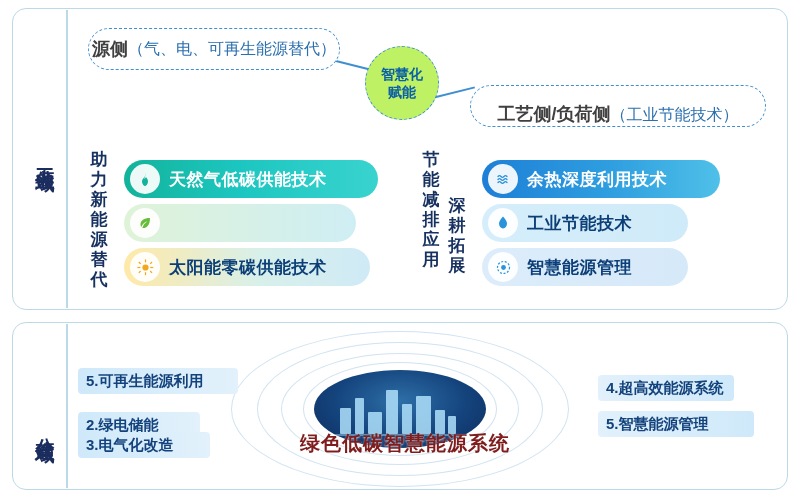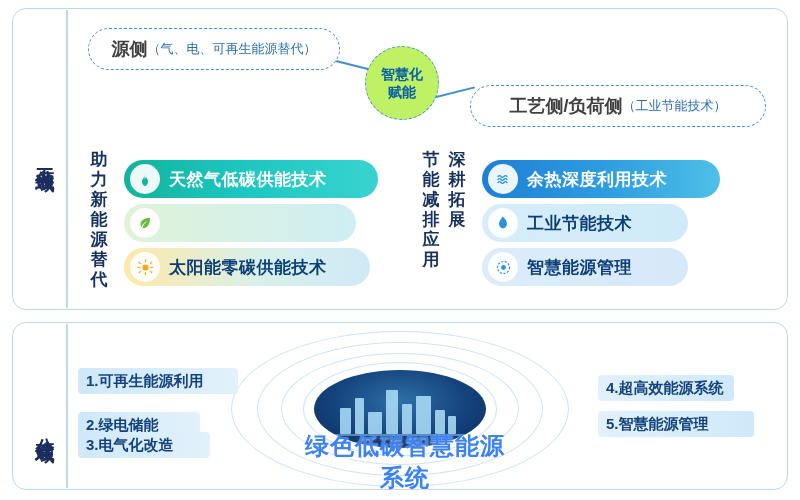--- a/index.html
+++ b/index.html
@@ -62,24 +62,24 @@
     border-radius:22px;
     background:#ffffff;
     display:flex;align-items:center;justify-content:center;
     box-sizing:border-box;
     white-space:nowrap;
   }
   #source-capsule{
     left:88px;top:28px;width:252px;height:42px;
   }
   #process-capsule{
-    left:470px;top:85px;width:296px;height:42px;
+    left:470px;top:85px;width:296px;height:42px;align-items:flex-end;
   }
   .cap-main{font-size:18px;font-weight:bold;color:#404040;}
-  .cap-sub{font-size:13px;color:#2a6fae;}
+  .cap-sub{font-size:16px;color:#2a6fae;}
 
   #smart-circle{
     left:365px;top:46px;width:74px;height:74px;
     border:1.5px dashed #3f8fd0;
     border-radius:50%;
     background:#bef264;
     display:flex;flex-direction:column;align-items:center;justify-content:center;
     box-sizing:border-box;
   }
   #smart-circle span{font-size:14px;font-weight:bold;color:#0b5fa5;line-height:18px;}
@@ -147,21 +147,21 @@
   #city-oval{
     position:absolute;left:50%;top:50%;transform:translate(-50%,-50%);
     width:172px;height:78px;border-radius:50%;
     background:radial-gradient(ellipse at 50% 40%, #2e6fa8 0%, #14437c 55%, #0c2b5c 100%);
     overflow:hidden;
   }
   .bld{position:absolute;background:rgba(175,225,250,0.85);border-radius:1px;}
 
   #green-title{
     position:absolute;left:300px;top:430px;width:210px;text-align:center;
-    font-size:24px;font-weight:bold;color:#3b82f6;letter-spacing:1px;
+    font-size:20px;font-weight:bold;color:#7f1d1d;letter-spacing:1px;
     text-shadow:0 1px 2px rgba(255,255,255,0.8);
   }
 
   .tagbox{
     position:absolute;height:26px;
     background:linear-gradient(90deg,#cfe9fa 0%,#e2f1fb 100%);
     border-radius:4px;
     display:flex;align-items:center;
     padding:0 8px;box-sizing:border-box;
   }
@@ -197,21 +197,21 @@
   <span class="cap-sub">（工业节能技术）</span>
 </div>
 
 <div class="group-label" id="label-newenergy">
   <span style="display:block;word-break:break-all;">助力新能源替代</span>
 </div>
 <div class="group-label" id="label-energysave">
   <span style="display:block;word-break:break-all;">节能减排应用</span>
 </div>
 <div class="group-label" id="label-deep">
-  <span style="display:block;word-break:break-all;">深耕拓展</span>
+  <span style="display:block;word-break:break-all;margin-top:46px;">深耕拓展</span>
 </div>
 
 <div class="pill" id="pill-l1">
   <div class="badge b-green">
     <svg width="16" height="16" viewBox="0 0 16 16" aria-hidden="true">
         <path d="M8 1c1.6 2.6.4 3.8-.6 5C6 7.6 5 8.8 5 10.4 5 12.9 6.9 15 8 15s3-2.1 3-4.6c0-2-1.2-3-2-4.4-.4 1-1 1.6-1.7 2 .2-1.6 1.1-3.4 1.7-4.2C8.7 2.9 8.4 1.8 8 1z" fill="#12b39a"></path>
       </svg>
   </div>
   <div class="ptext">天然气低碳供能技术</div>
 </div>
@@ -290,21 +290,21 @@
     <div class="bld" style="left:102px;bottom:14px;width:15px;height:38px;"></div>
     <div class="bld" style="left:121px;bottom:14px;width:10px;height:24px;"></div>
     <div class="bld" style="left:134px;bottom:14px;width:8px;height:18px;"></div>
     <div class="bld" style="left:14px;bottom:12px;width:144px;height:2px;opacity:.55;"></div>
   </div>
 </div>
 
 <div id="green-title">绿色低碳智慧能源系统</div>
 
 <div class="tagbox" id="tag-1">
-    <span>1.可再生能源利用</span>
+    <span>5.可再生能源利用</span>
   </div>
 <div class="tagbox" id="tag-2">
     <span>2.绿电储能</span>
   </div>
 <div class="tagbox" id="tag-3">
     <span>3.电气化改造</span>
   </div>
 <div class="tagbox" id="tag-4">
     <span>4.超高效能源系统</span>
   </div>

